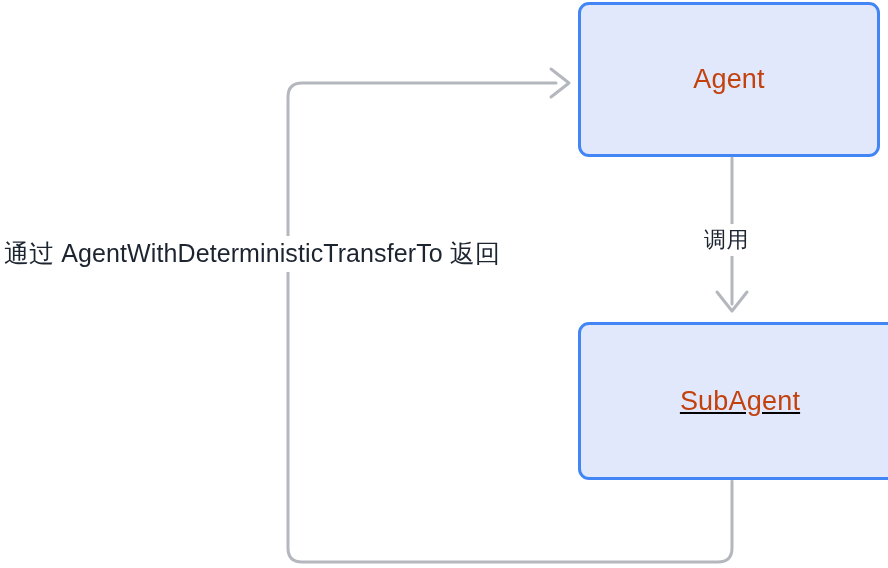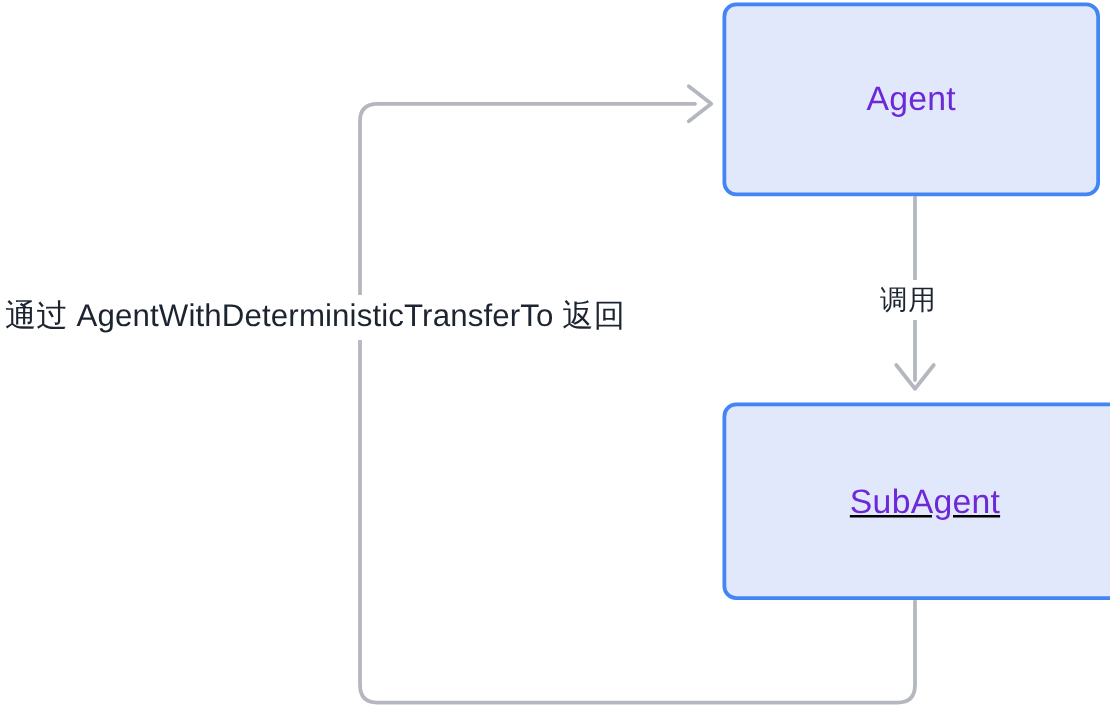--- a/index.html
+++ b/index.html
@@ -29,21 +29,21 @@
     box-sizing: border-box;
     background: #e2e8fb;
     border: 3px solid #4285f4;
     border-radius: 11px;
     display: flex;
     align-items: center;
     justify-content: center;
   }
   .node-label {
     font-size: 27px;
-    color: #6d28d9;
+    color: #c2410c;
     letter-spacing: 0.2px;
     line-height: 1;
     font-weight: 400;
   }
   #node-agent {
     left: 578px;
     top: 2px;
     width: 302px;
     height: 155px;
   }

